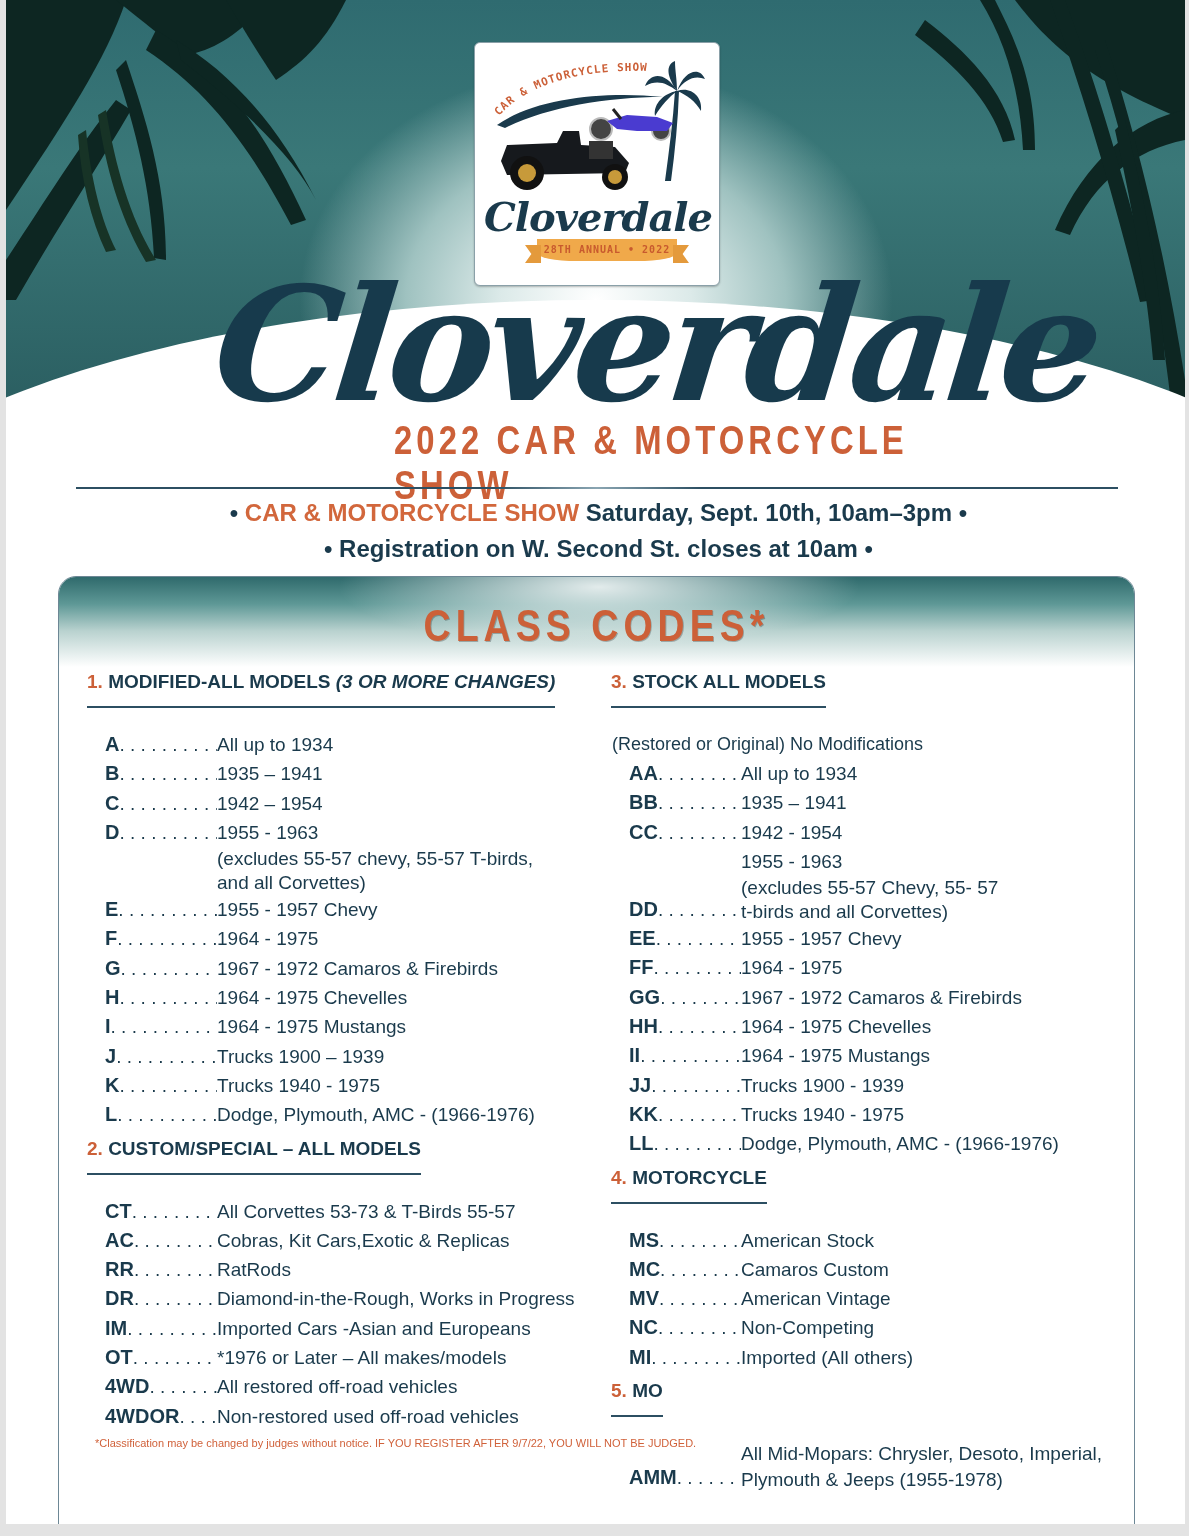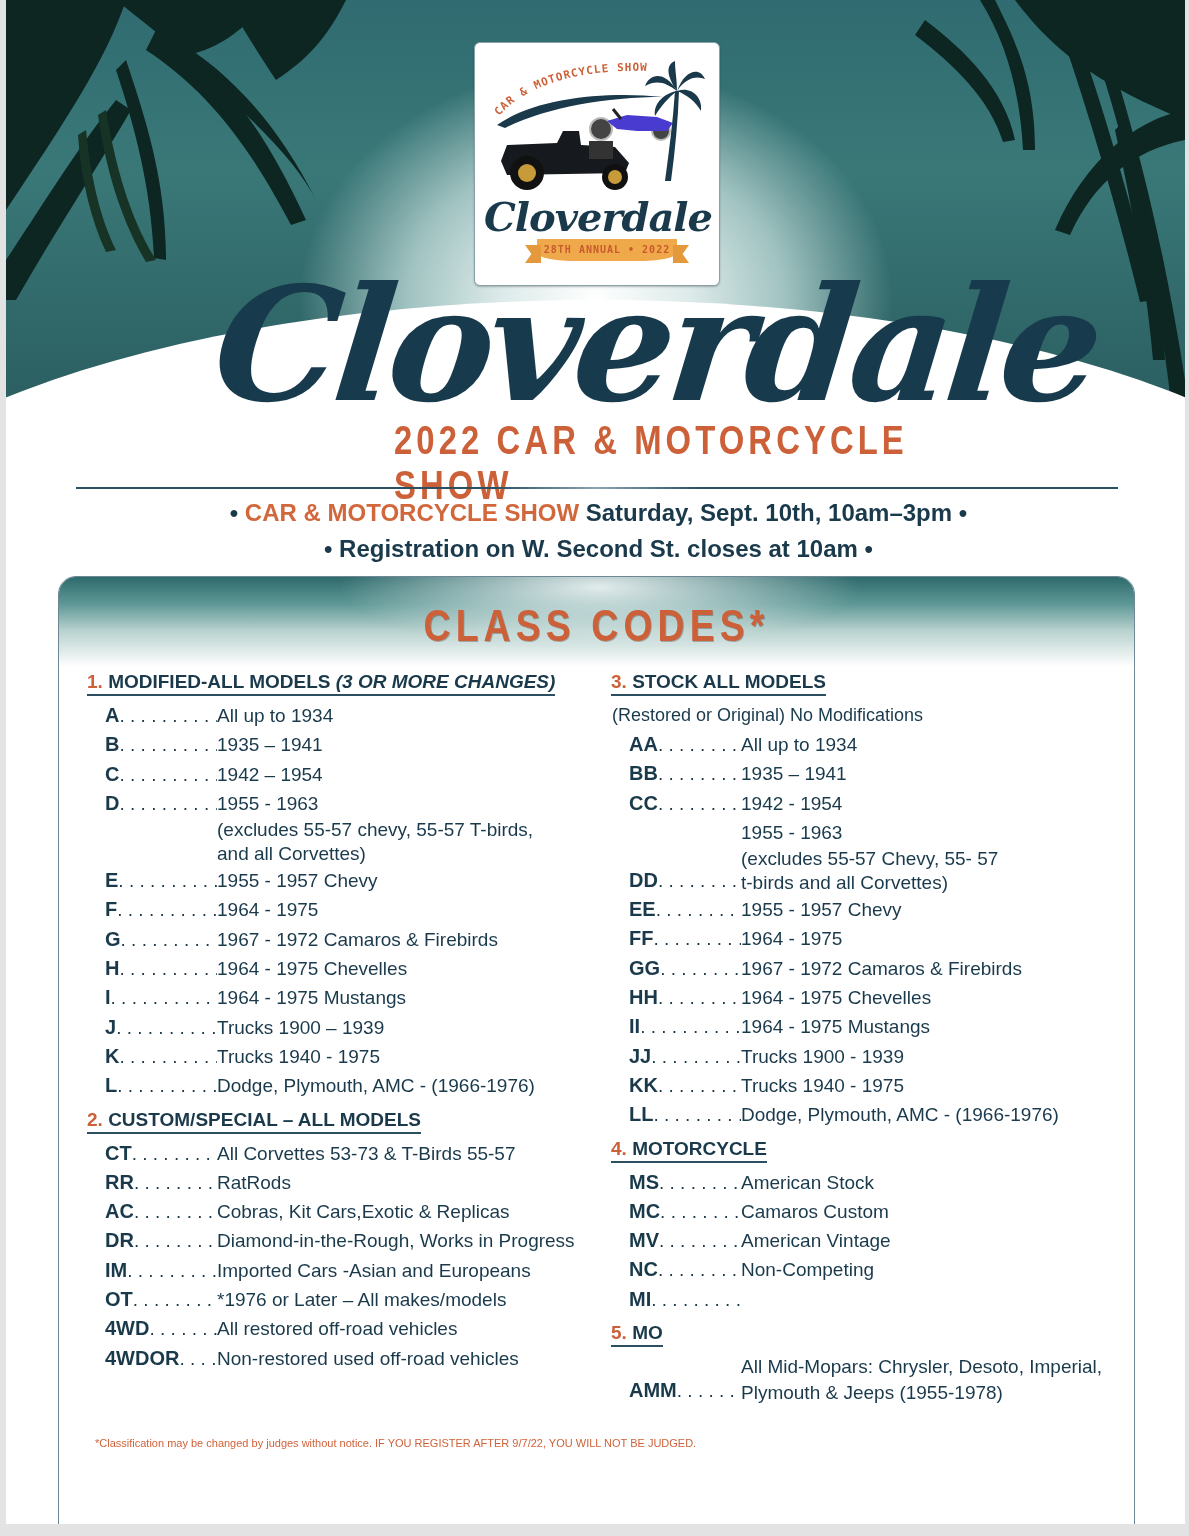--- a/index.html
+++ b/index.html
@@ -102,21 +102,21 @@
     transform: scaleX(0.85);
     text-shadow: 1px 1px 0 rgba(0,0,0,0.25);
   }
 
   .col { position: absolute; top: 94px; }
   .col-left { left: 28px; width: 520px; }
   .col-right { left: 552px; width: 500px; }
 
   .sec-head {
     display: inline-block; font-size: 19px; font-weight: bold; color: #1a3a4c;
-    border-bottom: 2px solid #2c4f62; padding-bottom: 1px; margin-bottom: 5px; line-height: 22px;
+    border-bottom: 2px solid #2c4f62; padding-bottom: 13px; margin-bottom: 22px; line-height: 22px;
   }
   .sec-head .num { color: #cc6038; }
   .sec-head .it { font-style: italic; }
   .sec-note { font-size: 18px; color: #1a3a4c; line-height: 29px; margin-left: 1px; }
 
   .row { display: flex; font-size: 19px; line-height: 29.3px; color: #1a3a4c; }
   .code { font-weight: bold; font-size: 20px; }
   .col-left .row { padding-left: 18px; }
   .col-right .row { padding-left: 18px; }
   .col-left .code-cell { width: 112px; display: flex; white-space: nowrap; overflow: hidden; }
@@ -321,31 +321,31 @@
       <div>
         <div class="row">
             <div class="code-cell">
               <span class="code">CT</span>
               <span class="dots"></span>
             </div>
             <div class="desc">All Corvettes 53-73 &amp; T-Birds 55-57</div>
           </div>
         <div class="row">
             <div class="code-cell">
+              <span class="code">AC</span>
+              <span class="dots"></span>
+            </div>
+            <div class="desc">Cobras, Kit Cars,Exotic &amp; Replicas</div>
+          </div>
+        <div class="row">
+            <div class="code-cell">
               <span class="code">RR</span>
               <span class="dots"></span>
             </div>
             <div class="desc">RatRods</div>
-          </div>
-        <div class="row">
-            <div class="code-cell">
-              <span class="code">AC</span>
-              <span class="dots"></span>
-            </div>
-            <div class="desc">Cobras, Kit Cars,Exotic &amp; Replicas</div>
           </div>
         <div class="row">
             <div class="code-cell">
               <span class="code">DR</span>
               <span class="dots"></span>
             </div>
             <div class="desc">Diamond-in-the-Rough, Works in Progress</div>
           </div>
         <div class="row">
             <div class="code-cell">
@@ -504,20 +504,21 @@
               <span class="code">NC</span>
               <span class="dots"></span>
             </div>
             <div class="desc">Non-Competing</div>
           </div>
         <div class="row">
             <div class="code-cell">
               <span class="code">MI</span>
               <span class="dots"></span>
             </div>
+            <div class="desc">Imported (All others)</div>
           </div>
       </div>
 
       
       <div class="sec-head gap-sec">
         <span class="num">5.</span>
         <span>MO</span>
       </div>
       <div>
         <div class="row">

